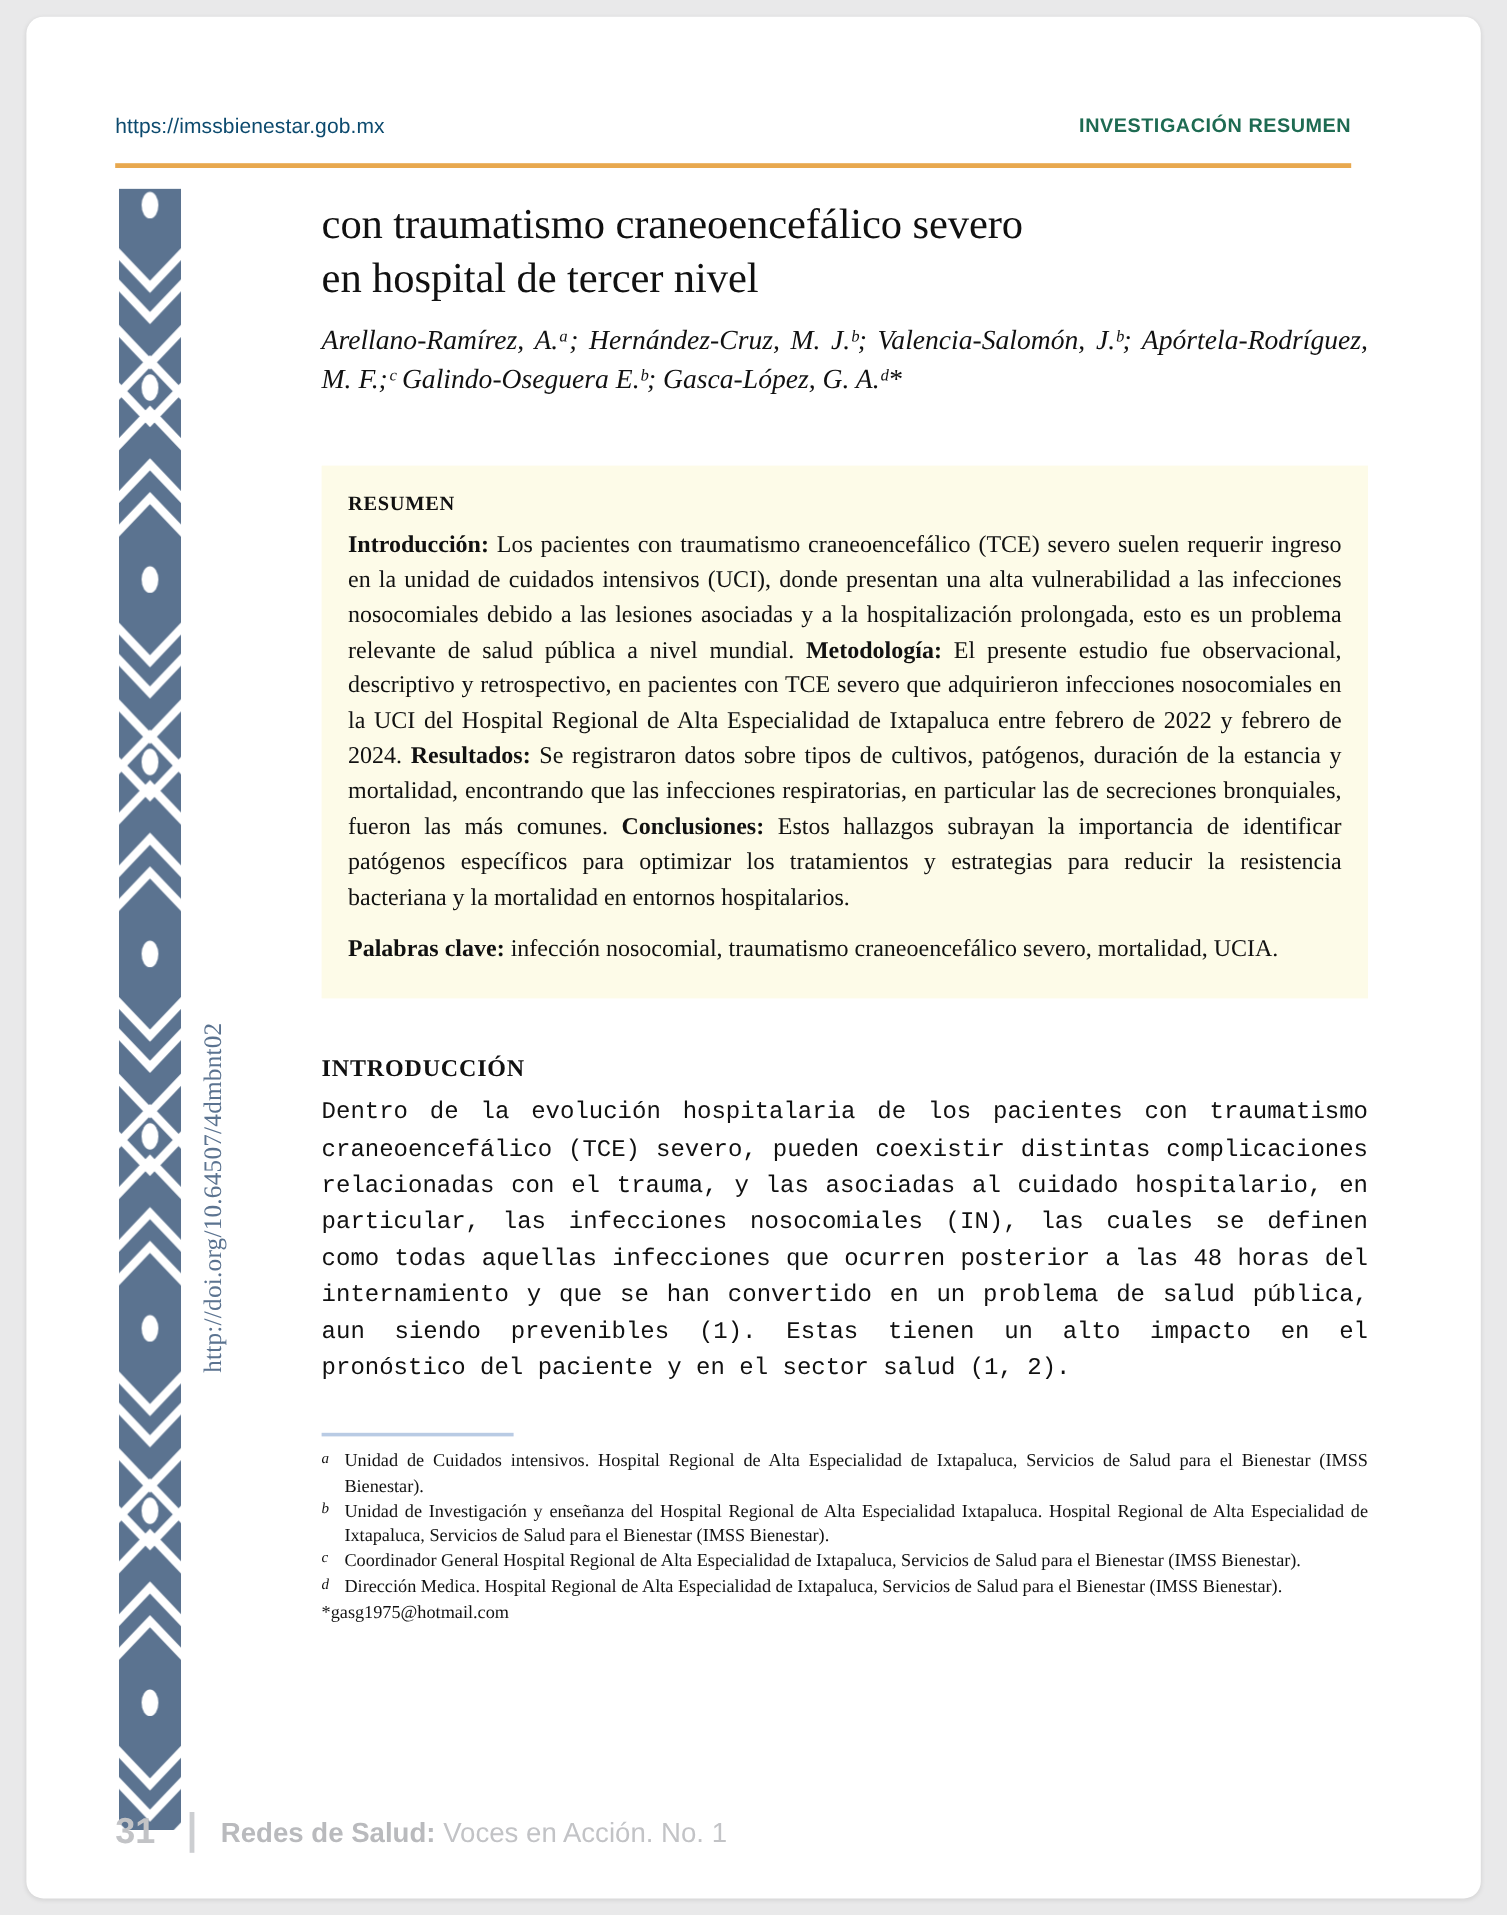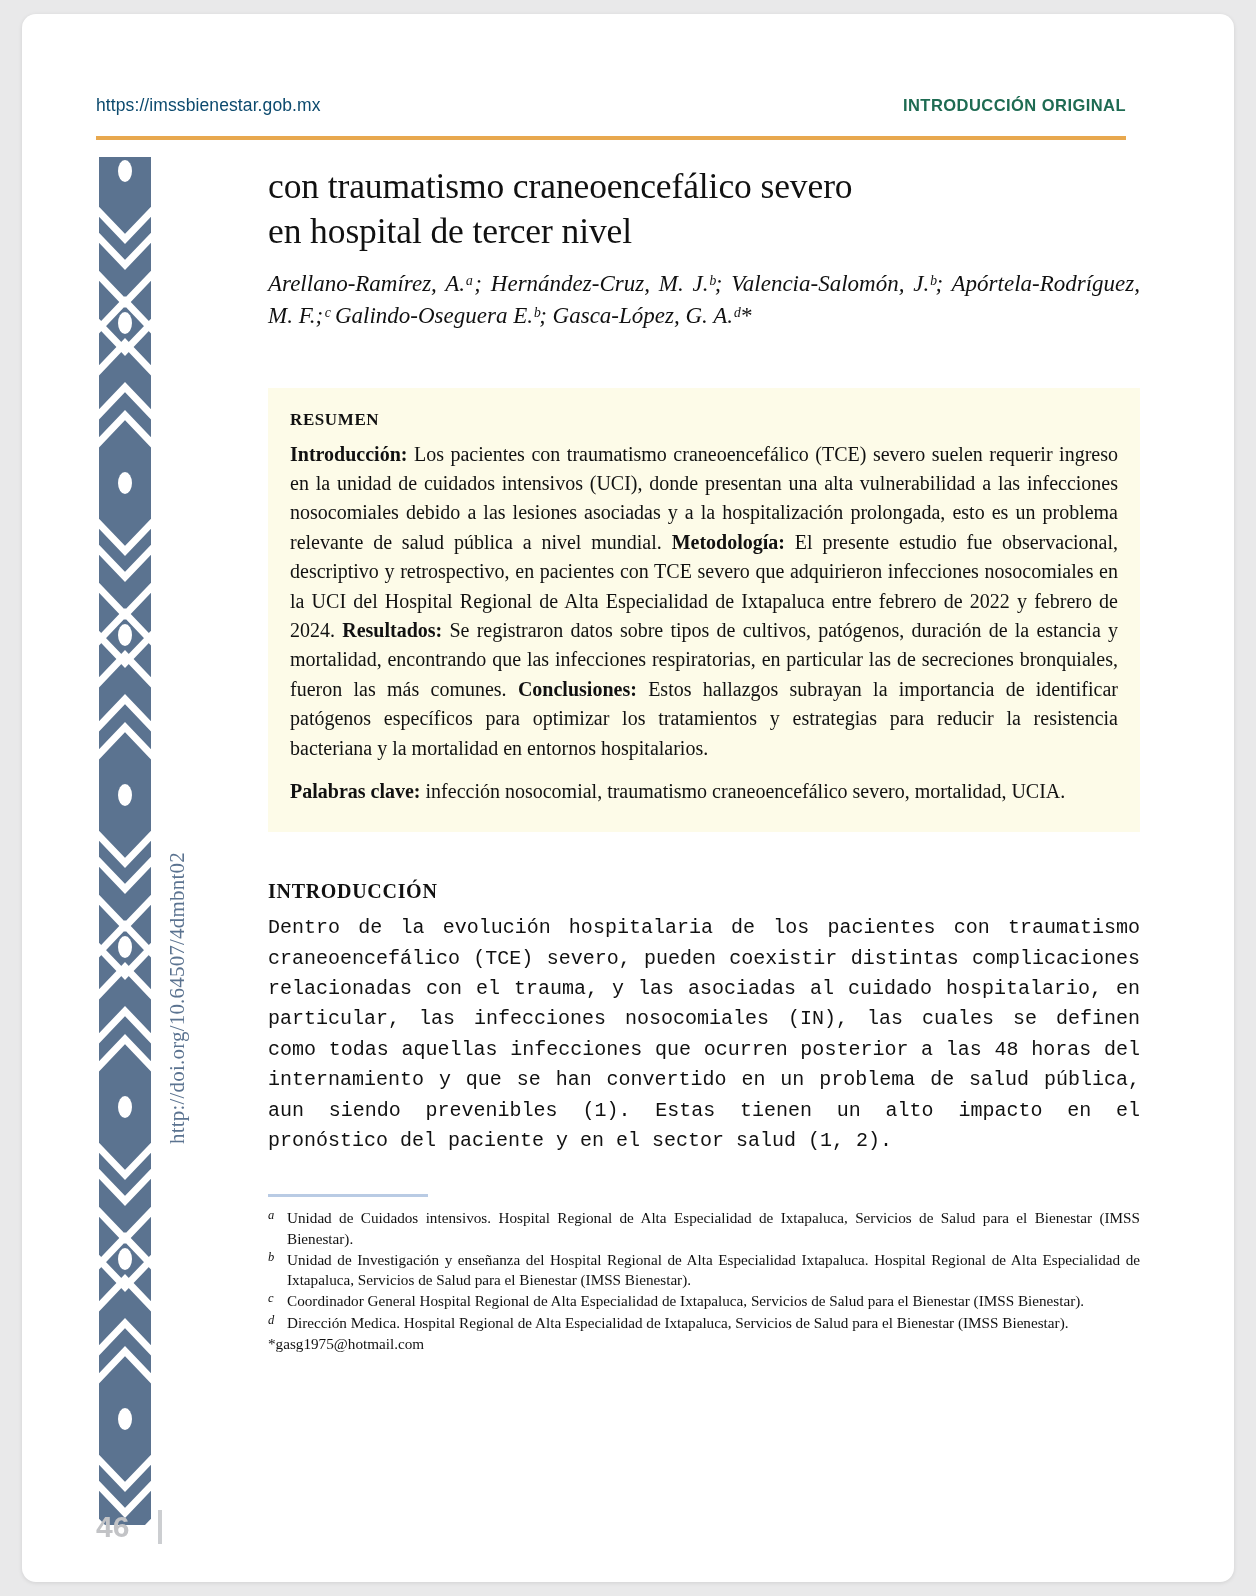--- a/index.html
+++ b/index.html
@@ -230,21 +230,21 @@
   }
   .footer-title b { font-weight: bold; color: #b9babd; }
 </style>
 </head>
 <body>
 
 <div class="page">
 
   <div class="runhead">
     <span class="runhead-url">https://imssbienestar.gob.mx</span>
-    <span class="runhead-section">INTRODUCCIÓN ORIGINAL</span>
+    <span class="runhead-section">INVESTIGACIÓN RESUMEN</span>
   </div>
   <div class="head-rule"></div>
 
   <div class="band">
     <svg width="52" height="1368" viewBox="0 0 52 1368" xmlns="http://www.w3.org/2000/svg" aria-hidden="true">
       <defs>
         <pattern id="tile" x="0" y="0" width="52" height="312" patternUnits="userSpaceOnUse">
           <rect x="0" y="0" width="52" height="312" fill="#5b7390"></rect>
           <g fill="none" stroke="#ffffff" stroke-width="7" stroke-linejoin="miter">
 
@@ -305,17 +305,18 @@
       <div class="fn">
         <span class="fn-mark">d</span>
         <span class="fn-text">Dirección Medica. Hospital Regional de Alta Especialidad de Ixtapaluca, Servicios de Salud para el Bienestar (IMSS Bienestar).</span>
       </div>
       <div class="fn-email">*gasg1975@hotmail.com</div>
     </div>
 
   </div>
 
   <div class="footer">
-    <span class="folio">46</span>
+    <span class="folio">31</span>
     <span class="footer-bar"></span>
+    <span class="footer-title"><b>Redes de Salud:</b><span> Voces en Acción. No. 1</span></span>
   </div>
 
 </div>
 
 </body></html>

